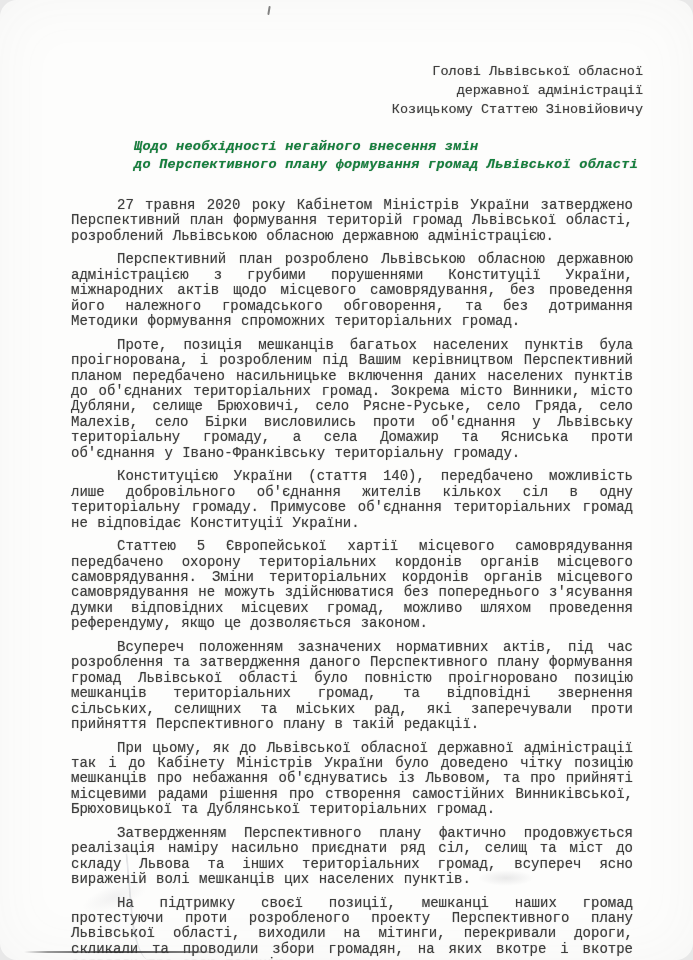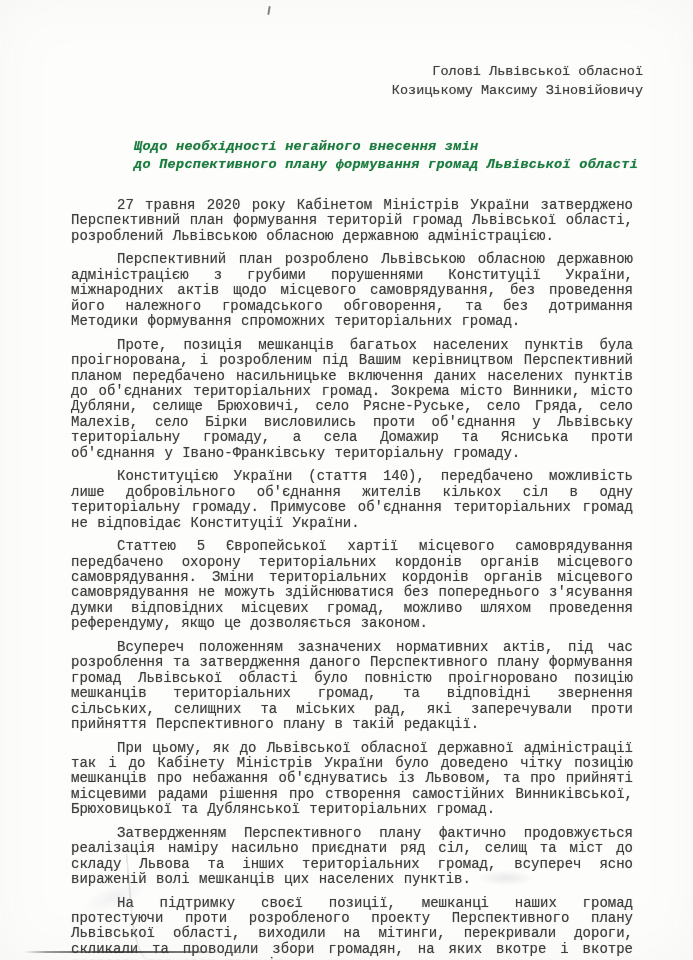--- a/index.html
+++ b/index.html
@@ -10,20 +10,21 @@
   .page {
     position: relative;
     width: 693px;
     height: 960px;
     margin: 0 auto;
     background: #fdfdfc;
     overflow: hidden;
     box-shadow: inset 0 0 60px rgba(120,120,120,0.05);
     font-family: "Liberation Mono", "DejaVu Sans Mono", monospace;
     color: #3c3c3c;
+    border-radius: 17px;
   }
   
   .txt {
     text-shadow: 0 0 1px rgba(40,40,40,0.45);
     -webkit-font-smoothing: antialiased;
   }
 
   .addressee {
     position: absolute;
     top: 62px;
@@ -126,21 +127,22 @@
 </style>
 </head>
 <body>
 
 <div class="page">
 
   <div class="speck"></div>
 
   <div class="addressee txt">
     <div>Голові Львівської обласної</div>
-    <div>Козицькому Максиму Зіновійовичу</div>
+    <div>державної адміністрації</div>
+    <div>Козицькому Статтею Зіновійовичу</div>
   </div>
 
   <div class="subject txt">
     <div>Щодо необхідності негайного внесення змін</div>
     <div>до Перспективного плану формування громад Львівської області</div>
   </div>
 
   <div class="letter-body txt">
     <p>27 травня 2020 року Кабінетом Міністрів України затверджено Перспективний план формування територій громад Львівської області, розроблений Львівською обласною державною адміністрацією.</p>
     <p>Перспективний план розроблено Львівською обласною державною адміністрацією з грубими порушеннями Конституції України, міжнародних актів щодо місцевого самоврядування, без проведення його належного громадського обговорення, та без дотримання Методики формування спроможних територіальних громад.</p>

